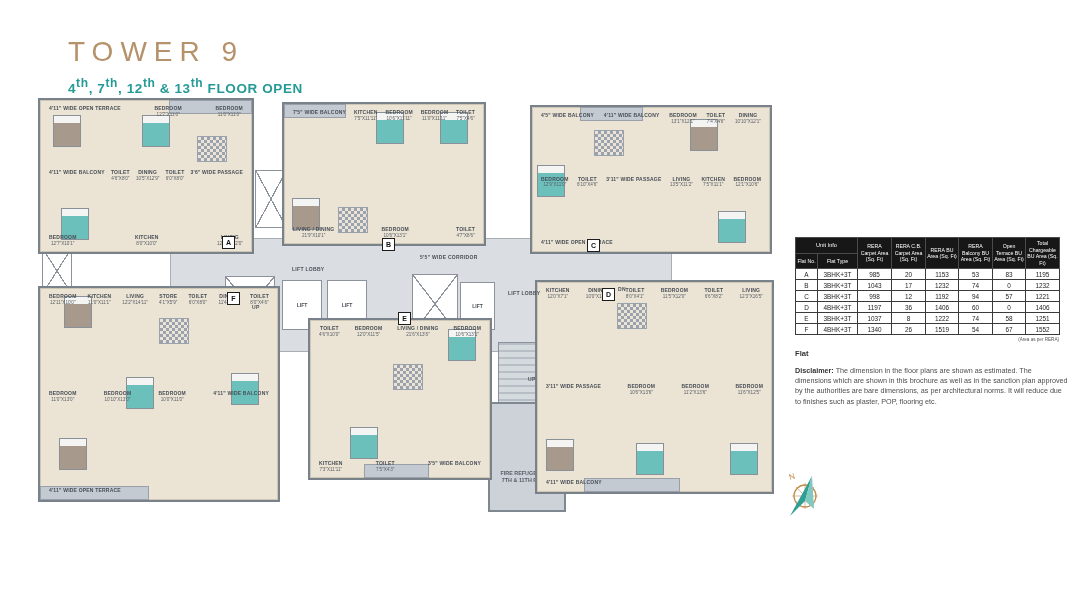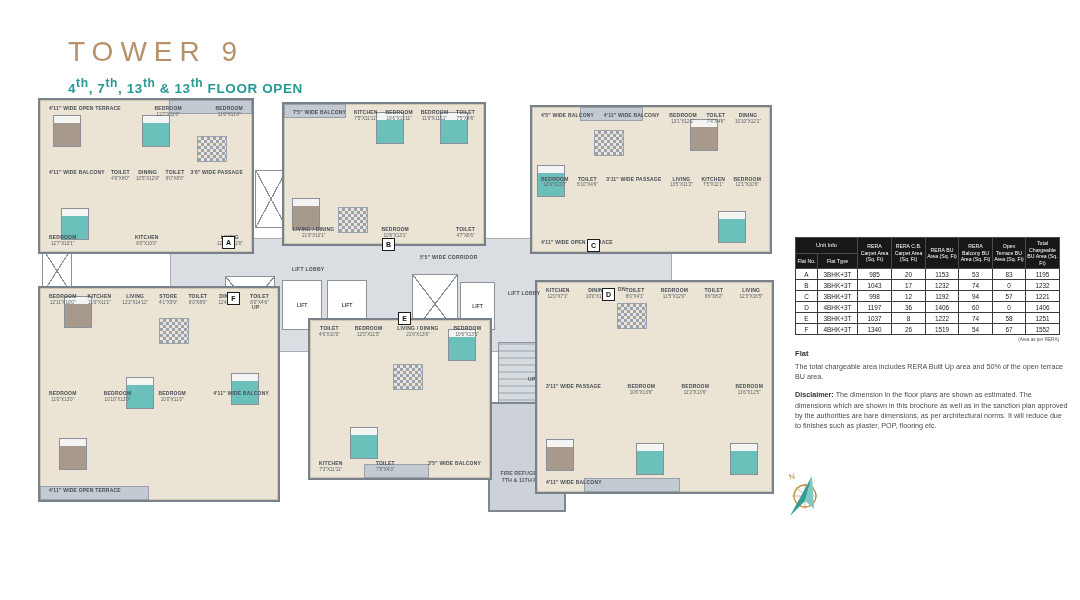--- a/index.html
+++ b/index.html
@@ -59,21 +59,21 @@
   .notes .disc{margin-top:8px;}
   .notes .disc b{color:#333;}
 </style>
 </head>
 <body>
 
 <div class="canvas">
 
   <div class="hdr">
     <div class="hdr-title">TOWER 9</div>
-    <div class="hdr-sub"><span>4</span><sup>th</sup><span>, 7</span><sup>th</sup><span>, 13</span><sup>th</sup><span> &amp; 13</span><sup>th</sup><span> FLOOR OPEN</span></div>
+    <div class="hdr-sub"><span>4</span><sup>th</sup><span>, 7</span><sup>th</sup><span>, 12</span><sup>th</sup><span> &amp; 13</span><sup>th</sup><span> FLOOR OPEN</span></div>
   </div>
 
   <div class="plan">
     <div class="band"></div>
 
     <div class="plan-note" style="left:390px;top:164px;">5'5" WIDE CORRIDOR</div>
     <div class="plan-note" style="left:262px;top:176px;">LIFT LOBBY</div>
     <div class="plan-note" style="left:478px;top:200px;">LIFT LOBBY</div>
     <div class="plan-note" style="left:222px;top:214px;">UP</div>
     <div class="plan-note" style="left:498px;top:286px;">UP</div>
@@ -503,17 +503,16 @@
             <td>67</td>
             <td>1552</td>
           </tr>
         </tbody>
     </table>
     <div class="footnote">(Area as per RERA)</div>
   </div>
 
   <div class="notes">
     <div class="ntitle">Flat</div>
-    <p>The total chargeable area includes RERA Built Up area and 50% of the open terrace BU area.</p>
     <p class="disc"><b>Disclaimer:</b><span> The dimension in the floor plans are shown as estimated. The dimensions which are shown in this brochure as well as in the sanction plan approved by the authorities are bare dimensions, as per architectural norms. It will reduce due to finishes such as plaster, POP, flooring etc.</span></p>
   </div>
 
 </div>
 
 </body></html>

